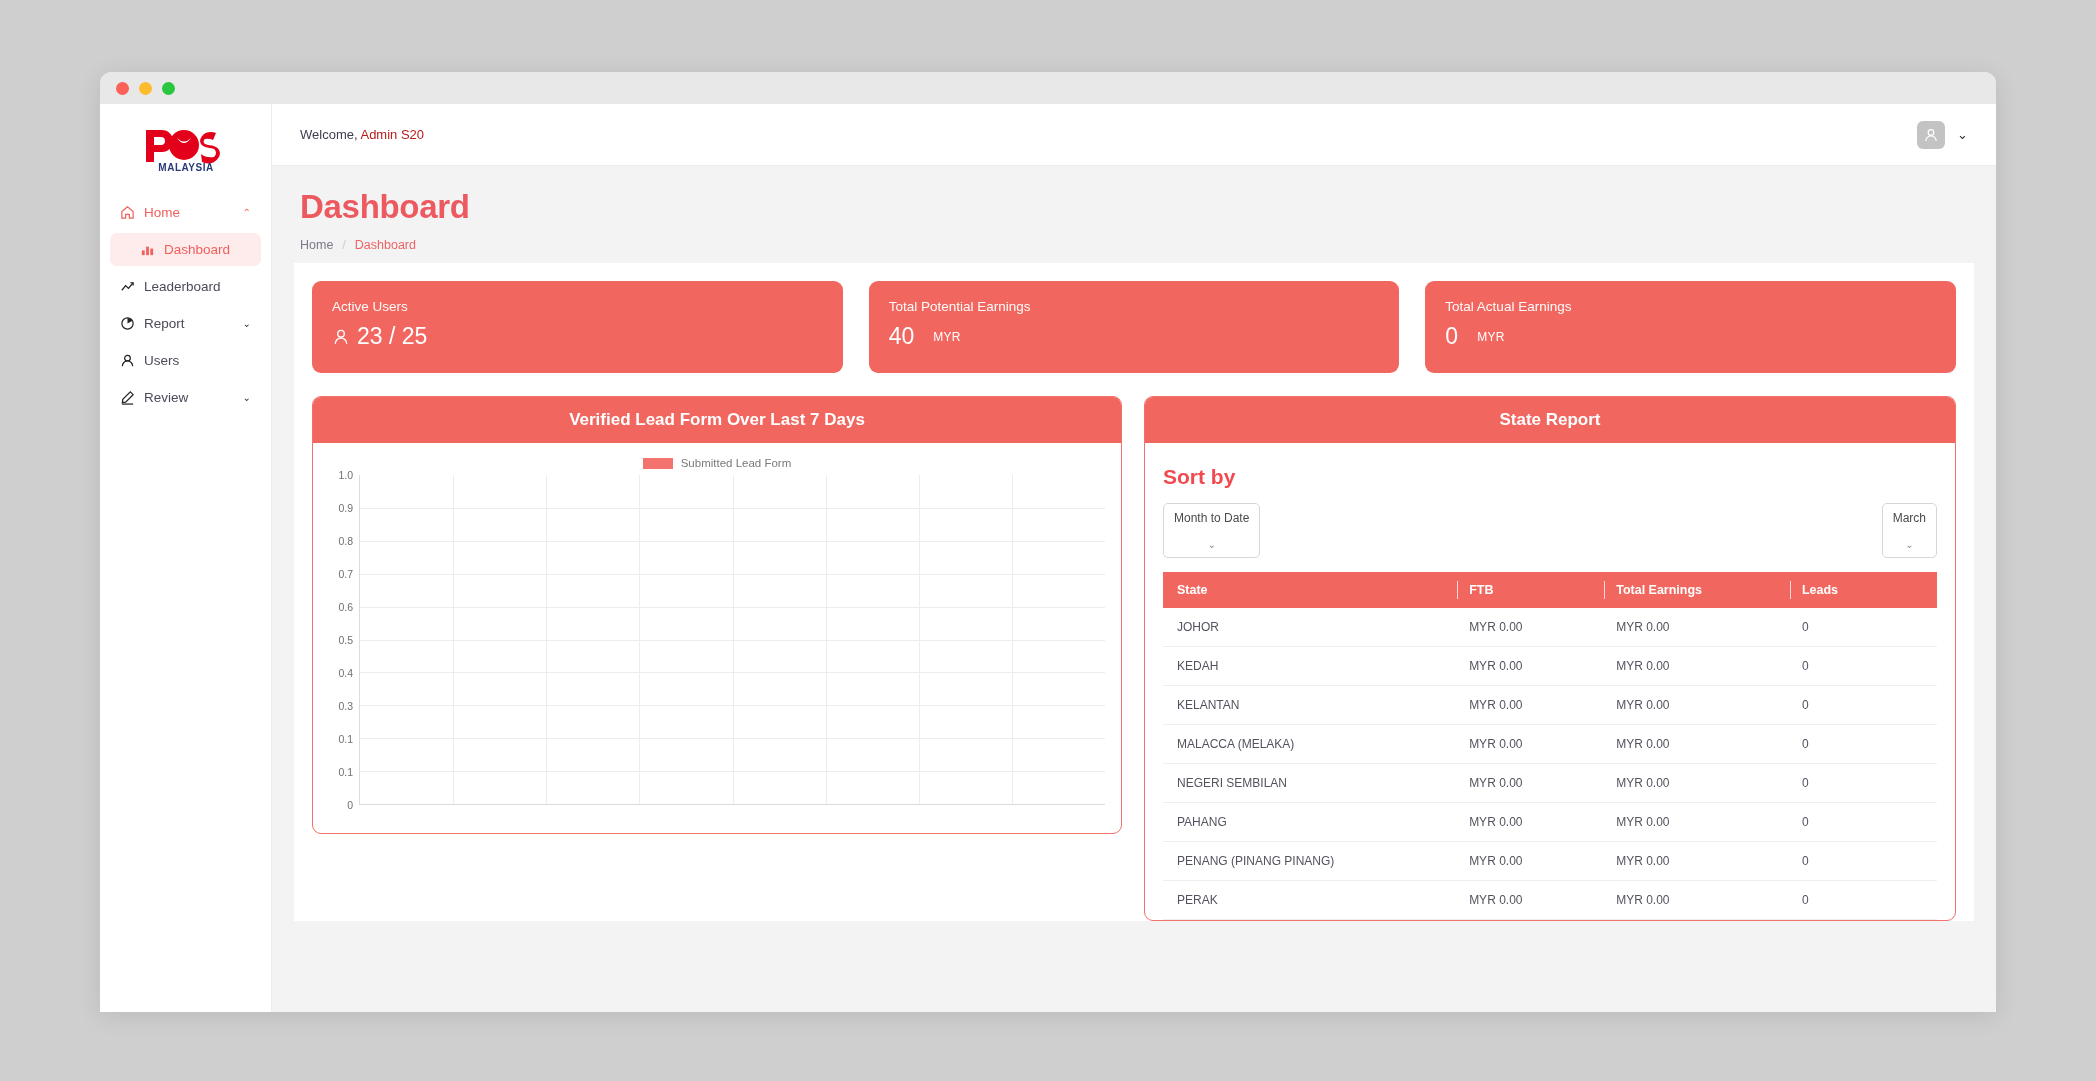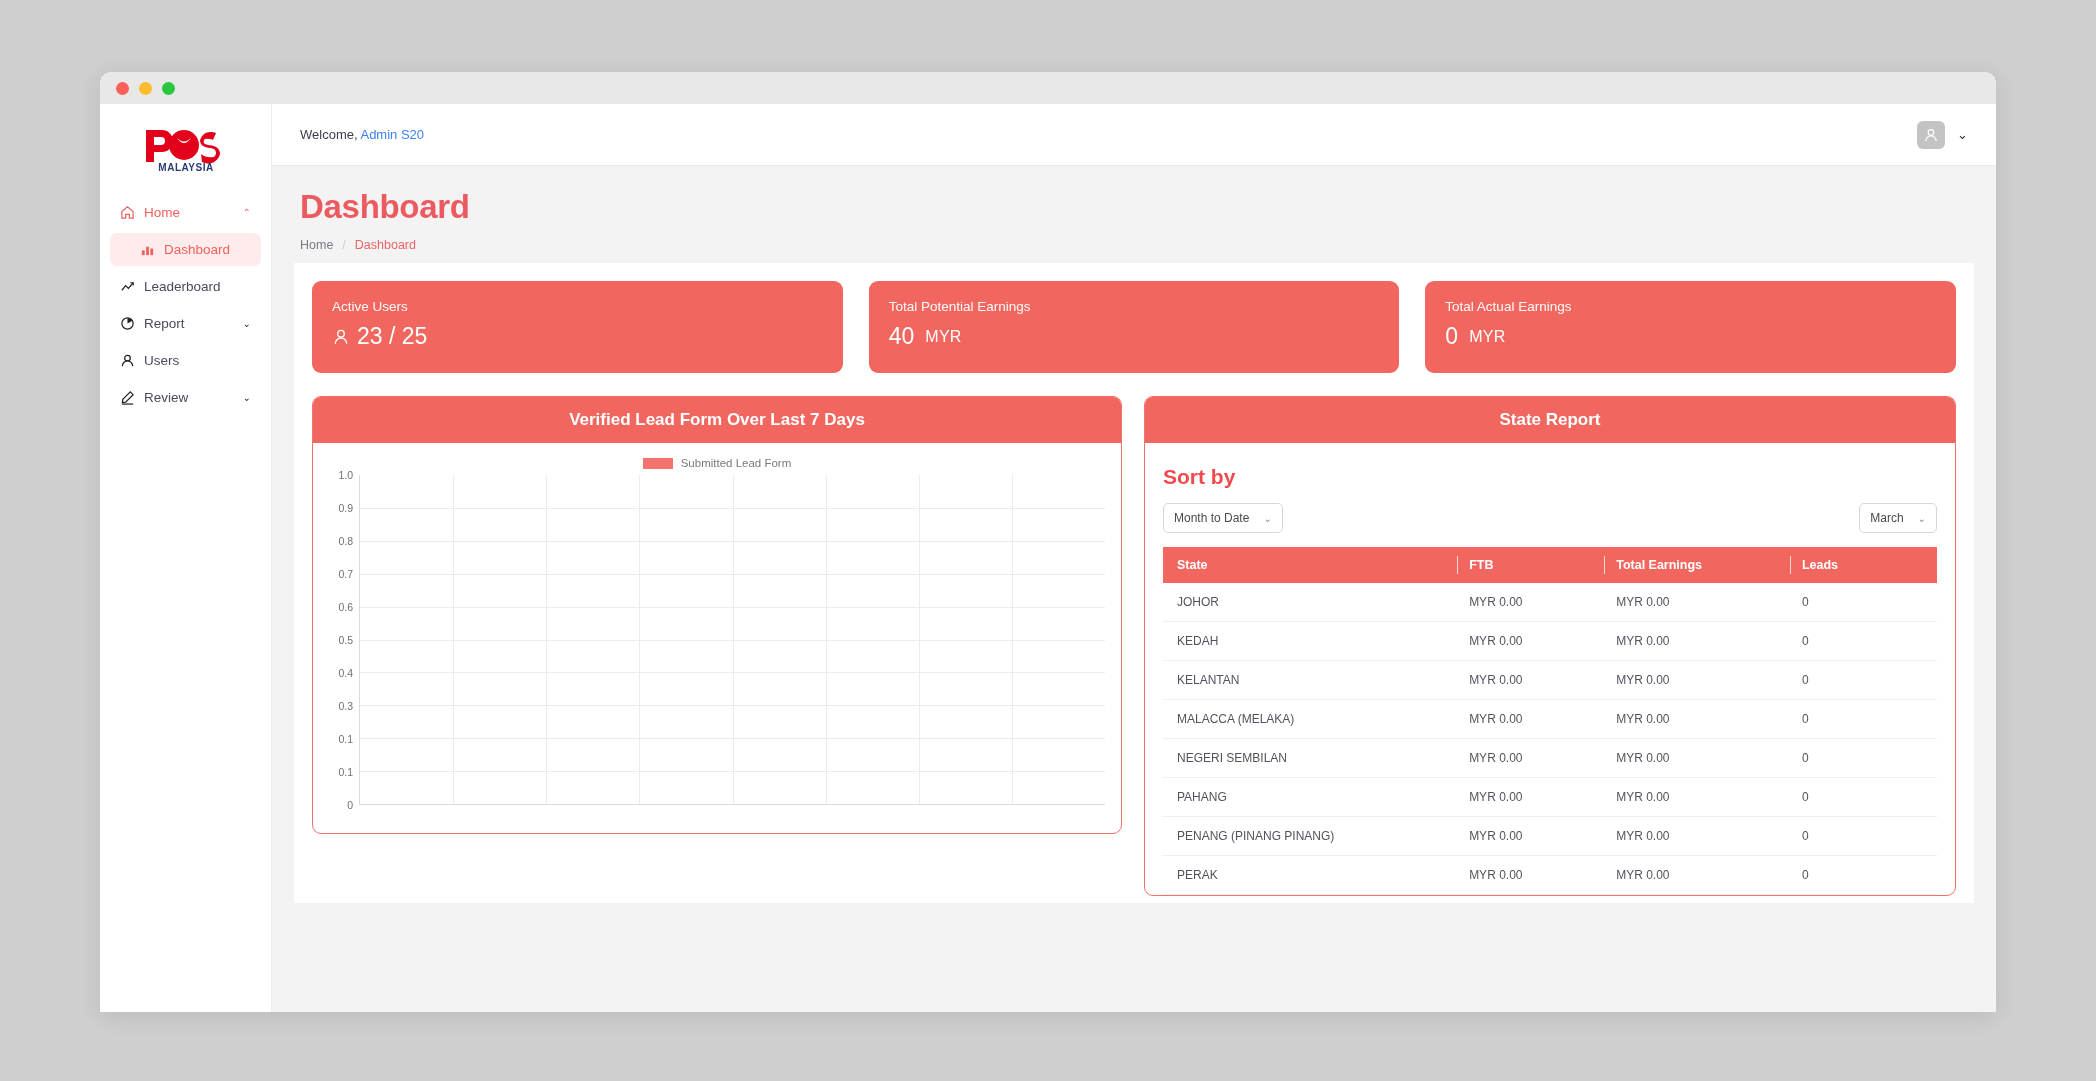--- a/index.html
+++ b/index.html
@@ -56,21 +56,21 @@
   .nav-item.plain .chev { color: #333; }
   .nav-label { line-height: 1; }
 
   
   .main { flex: 1; display: flex; flex-direction: column; min-width: 0; background: #f3f3f3; }
   .topbar {
     height: 62px; background: #fff; display: flex; align-items: center;
     padding: 0 28px 0 28px; border-bottom: 1px solid #ececec;
   }
   .welcome { font-size: 13px; color: #3d3d4e; }
-  .welcome .who { color: #3b82f6; }
+  .welcome .who { color: #b91c1c; }
   .topbar-right { margin-left: auto; display: flex; align-items: center; gap: 12px; }
   .avatar {
     width: 28px; height: 28px; border-radius: 6px; background: #c3c3c3;
     display: flex; align-items: center; justify-content: center;
   }
   .caret { font-size: 13px; color: #333; }
 
   .content { flex: 1; overflow: hidden; padding: 0; background:#f3f3f3; }
   .page-head { padding: 22px 28px 0 28px; background: #f3f3f3; }
   .page-title { font-size: 33px; color: #ec5a60; font-weight: 700; letter-spacing: -0.3px; }
@@ -82,21 +82,21 @@
   .panelbg { margin: 11px 22px 0 22px; background: #fff; padding: 18px 18px 0 18px; min-height: 640px; }
 
   
   .cards { display: flex; gap: 26px; }
   .card {
     flex: 1; background: #f1675f; border-radius: 9px;
     padding: 18px 20px 22px 20px; color: #fff; min-height: 92px;
   }
   .card-title { font-size: 13.5px; font-weight: 400; opacity: .97; }
   .card-val { margin-top: 9px; display: flex; align-items: center; gap: 7px; font-size: 23px; font-weight: 300; }
-  .card-val .unit { font-size: 16px; font-weight: 400; margin-left: 4px; letter-spacing:.3px;}
+  .card-val .unit { font-size: 12px; font-weight: 400; margin-left: 12px; letter-spacing:.3px;}
 
   
   .panels { display: flex; gap: 22px; margin-top: 23px; align-items: flex-start; }
   .panel { border: 1px solid #f1726a; border-radius: 9px; overflow: hidden; background: #fff; }
   .panel-head {
     background: #f1675f; color: #fff; text-align: center;
     font-size: 17px; font-weight: 600; padding: 13px 0;
   }
   .panel.chart { flex: 0 0 810px; }
   .panel.report { flex: 1; }
@@ -118,21 +118,21 @@
   .xlabels { margin-left: 30px; position: relative; height: 26px; }
   .xtick { position: absolute; font-size: 10.5px; color: #707070; transform: translateX(-50%); top: 7px; white-space: nowrap; }
 
   
   .report-body { padding: 22px 18px 0 18px; }
   .sortby { font-size: 21px; color: #f04a4f; font-weight: 700; margin-bottom: 14px; }
   .controls { display: flex; align-items: center; }
   .select {
     border: 1px solid #d6d6d6; border-radius: 5px; background: #fff;
     font-size: 12px; color: #4a4a4a; padding: 7px 10px;
-    display: flex; align-items: center; gap: 14px; cursor: pointer;
+    display: flex; align-items: center; gap: 14px; cursor: pointer; flex-direction: column;
   }
   .select.right { margin-left: auto; }
   .select .sv { white-space: nowrap; }
   .select .sc { font-size: 10px; color: #8a8a8a; }
 
   table { width: 100%; border-collapse: collapse; margin-top: 14px; }
   thead th {
     background: #f1675f; color: #fff; font-size: 12.5px; font-weight: 600;
     text-align: left; padding: 11px 12px; position: relative;
   }

